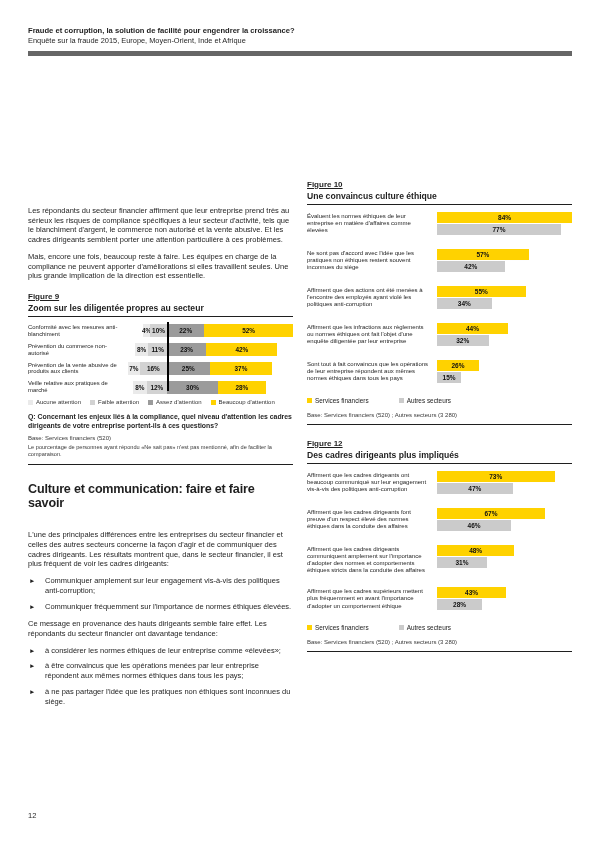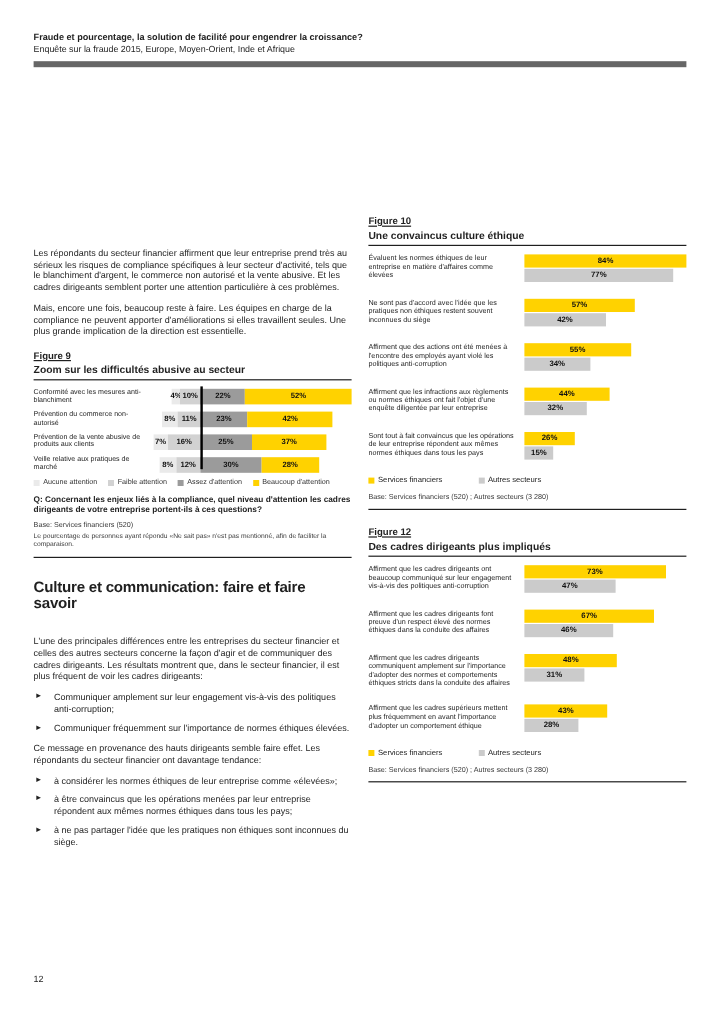--- a/index.html
+++ b/index.html
@@ -59,36 +59,36 @@
   .pb-bars{flex:1;}
   .pb-bar{height:11px;display:flex;align-items:center;justify-content:center;
     font-size:6.5px;font-weight:bold;color:#111;margin-bottom:1px;white-space:nowrap;}
 
   .page-number{position:absolute;left:28px;bottom:28px;font-size:7.5px;}
 </style>
 </head>
 <body>
 
 <div class="header">
-  <div class="header-title">Fraude et pourcentage, la solution de facilité pour engendrer la croissance?</div>
+  <div class="header-title">Fraude et corruption, la solution de facilité pour engendrer la croissance?</div>
   <div class="header-subtitle">Enquête sur la fraude 2015, Europe, Moyen-Orient, Inde et Afrique</div>
   <div class="header-rule" style="background: rgb(102, 102, 102);"></div>
 </div>
 
 <div class="content">
 
   <div class="col">
     <div class="body-text">
       <p class="para">Les répondants du secteur financier affirment que leur entreprise prend très au sérieux les risques de compliance spécifiques à leur secteur d'activité, tels que le blanchiment d'argent, le commerce non autorisé et la vente abusive. Et les cadres dirigeants semblent porter une attention particulière à ces problèmes.</p>
       <p class="para">Mais, encore une fois, beaucoup reste à faire. Les équipes en charge de la compliance ne peuvent apporter d'améliorations si elles travaillent seules. Une plus grande implication de la direction est essentielle.</p>
     </div>
 
     <div class="figure">
       <div class="fig-label">Figure 9</div>
-      <div class="fig-title">Zoom sur les difficultés abusive au secteur</div>
+      <div class="fig-title">Zoom sur les diligentée propres au secteur</div>
 
       <div class="f9-chart" id="f9-chart">
         <div class="f9-axis"></div>
       <div class="f9-row">
             <div class="f9-lab">Conformité avec les mesures anti-blanchiment</div>
             <div class="f9-left">
               <div class="f9-seg" style="width: 6.8px; background: rgb(234, 234, 234);">4%</div>
               <div class="f9-seg" style="width: 17px; background: rgb(210, 210, 210);">10%</div>
             </div>
             <div class="f9-right">

